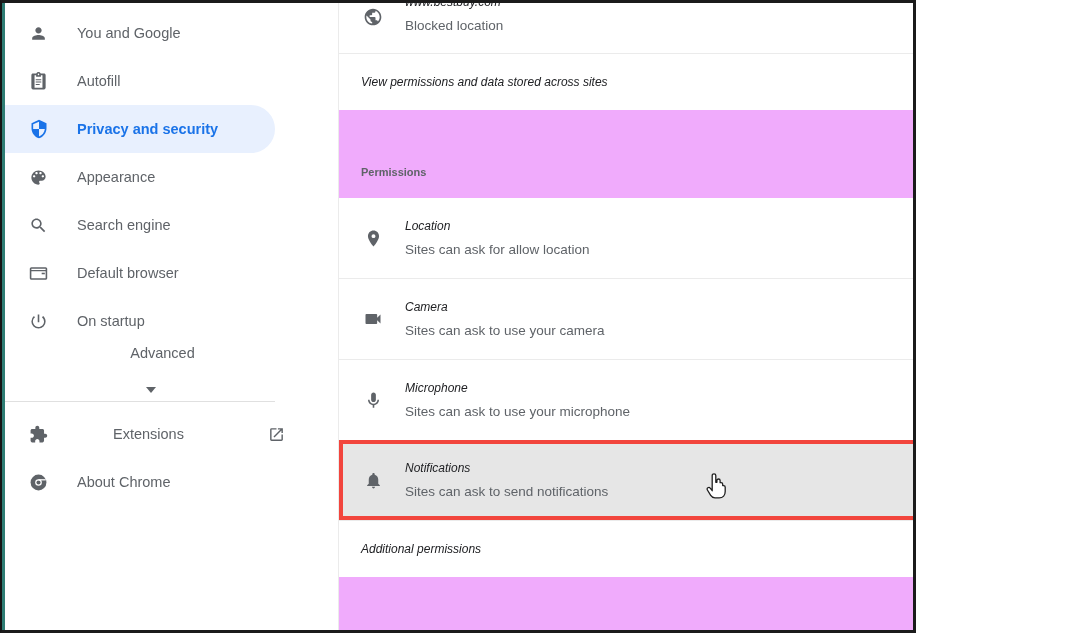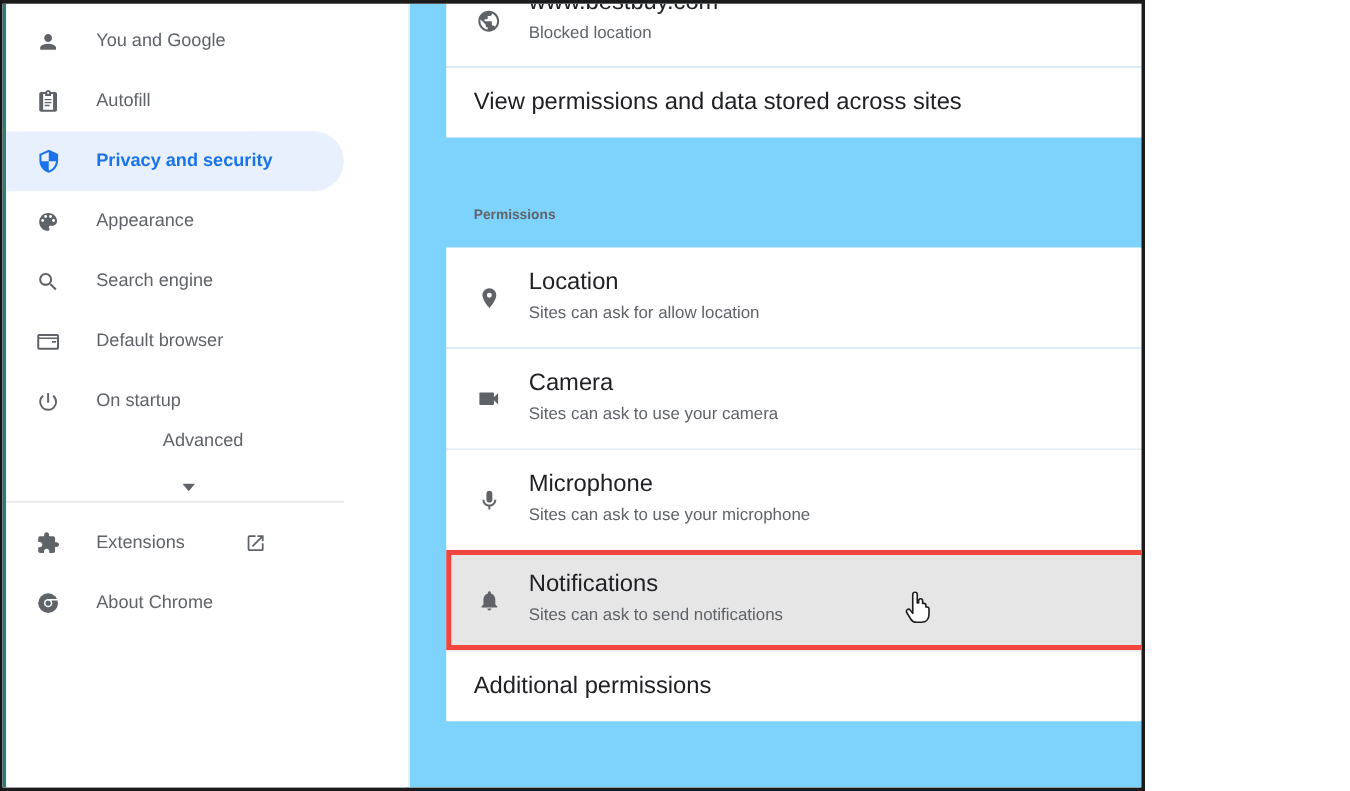--- a/index.html
+++ b/index.html
@@ -78,26 +78,25 @@
     margin-right: 24px;
   }
   .nav-divider {
     height: 1px; background: #e0e0e0;
     margin: 8px 50px 8px 0;
   }
 
   
   .main {
     position: absolute;
-    left: 325px; top: 0;
+    left: 336px; top: 0;
     width: 728px;
     height: 100%;
-    background: #7dd3fc;
+    background: #f0abfc;
     border-left: 1px solid #ebebeb;
-    padding-left: 29px;
   }
   .gutter {
     position: absolute;
     left: 1053px; top: 0; bottom: 0;
     width: 24px;
     background: #ffffff;
     border-left: 1px solid #ededed;
   }
 
   .row {
@@ -110,22 +109,23 @@
   }
   .row .ricon {
     width: 24px; height: 24px;
     flex: 0 0 auto;
     margin: 0 20px 0 22px;
     display: flex; align-items: center; justify-content: center;
   }
   .row .ricon svg { fill: #5f6368; display: block; }
   .row .rtext { flex: 1; min-width: 0; }
   .row .rtitle {
-    font-size: 19px; color: #202124;
+    font-size: 12px; color: #202124;
     line-height: 22px;
+    font-style: italic;
   }
   .row .rsub {
     font-size: 13.5px; color: #5f6368;
     line-height: 22px; margin-top: 2px;
   }
   .row .chev {
     flex: 0 0 auto; width: 22px;
     display: flex; align-items: center; justify-content: center;
   }
   .row .chev svg { fill: #5f6368; }
@@ -246,21 +246,21 @@
       <span class="label">On startup</span>
     </div>
 
     <div class="nav-advanced">
       <span class="label">Advanced</span>
       <span class="caret"></span>
     </div>
 
     <div class="nav-divider"></div>
 
-    <div class="nav-item" style="margin-top:2px;">
+    <div class="nav-item" style="margin-top:2px;gap:36px;">
       <span class="ico">
         <svg width="19" height="19" viewBox="0 0 24 24">
             <path d="M20.5 11H19V7c0-1.1-.9-2-2-2h-4V3.5C13 2.12 11.88 1 10.5 1S8 2.12 8 3.5V5H4c-1.1 0-1.99.9-1.99 2v3.8H3.5c1.49 0 2.7 1.21 2.7 2.7s-1.21 2.7-2.7 2.7H2V20c0 1.1.9 2 2 2h3.8v-1.5c0-1.49 1.21-2.7 2.7-2.7 1.49 0 2.7 1.21 2.7 2.7V22H17c1.1 0 2-.9 2-2v-4h1.5c1.38 0 2.5-1.12 2.5-2.5S21.88 11 20.5 11z"></path>
           </svg>
       </span>
       <span class="label">Extensions</span>
       <span class="ico" style="margin-left:46px;margin-right:0;">
         <svg width="17" height="17" viewBox="0 0 24 24">
             <path d="M19 19H5V5h7V3H5a2 2 0 0 0-2 2v14a2 2 0 0 0 2 2h14c1.1 0 2-.9 2-2v-7h-2v7zM14 3v2h3.59l-9.83 9.83 1.41 1.41L19 6.41V10h2V3h-7z"></path>
           </svg>

